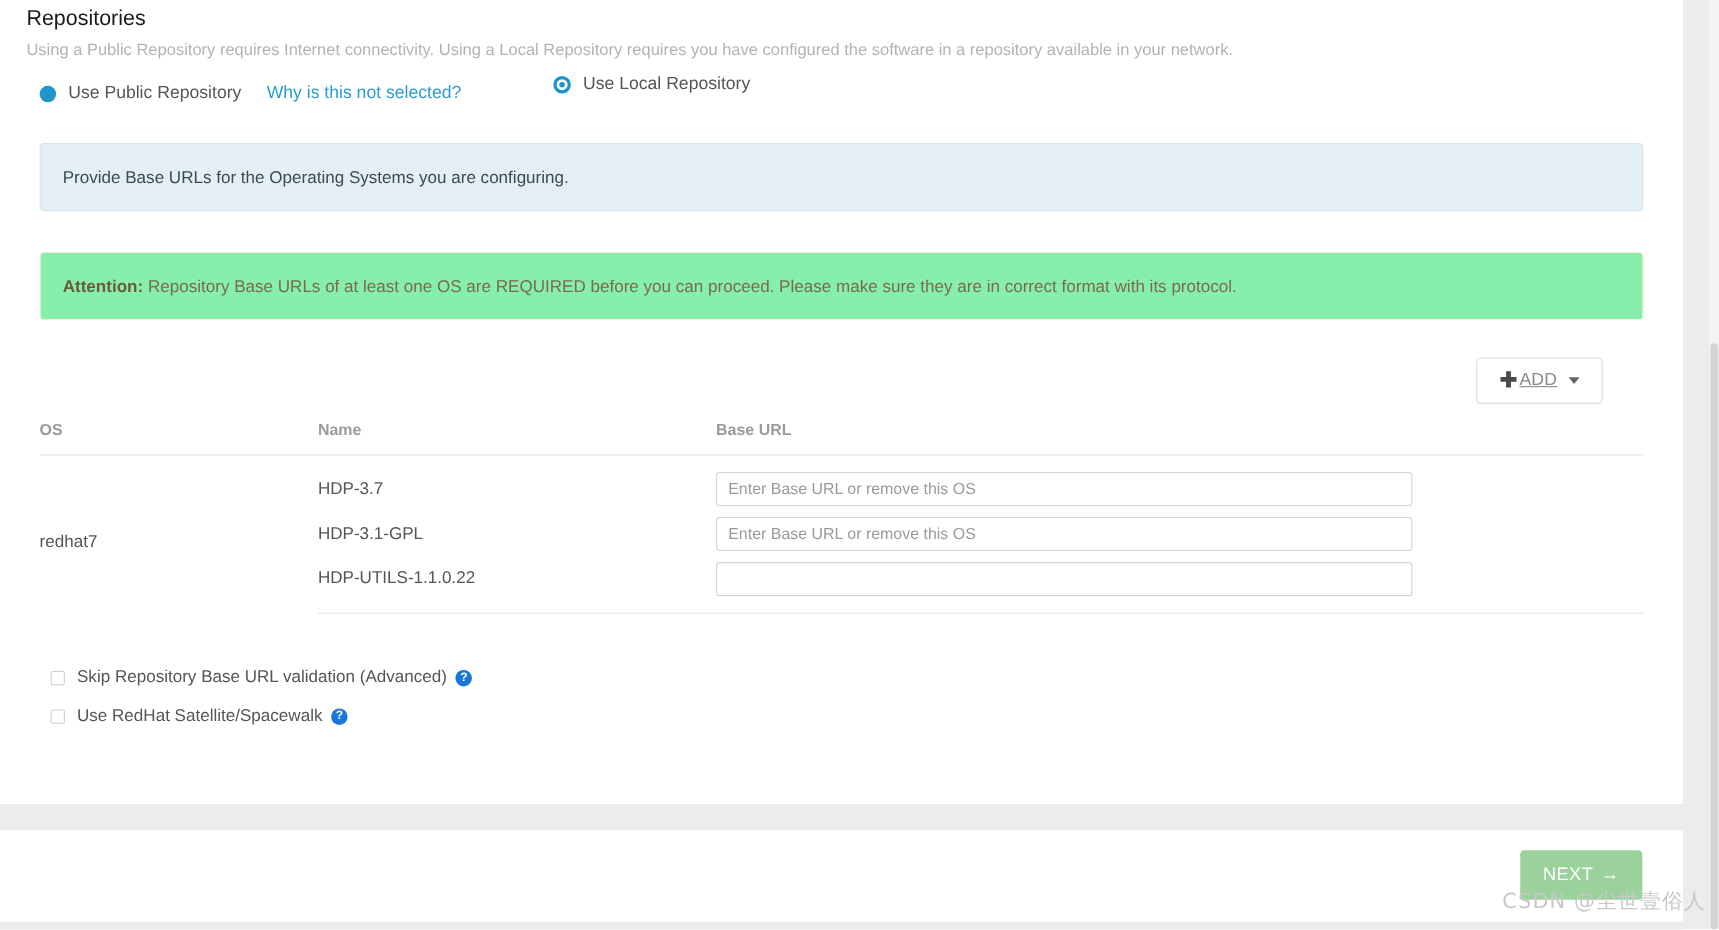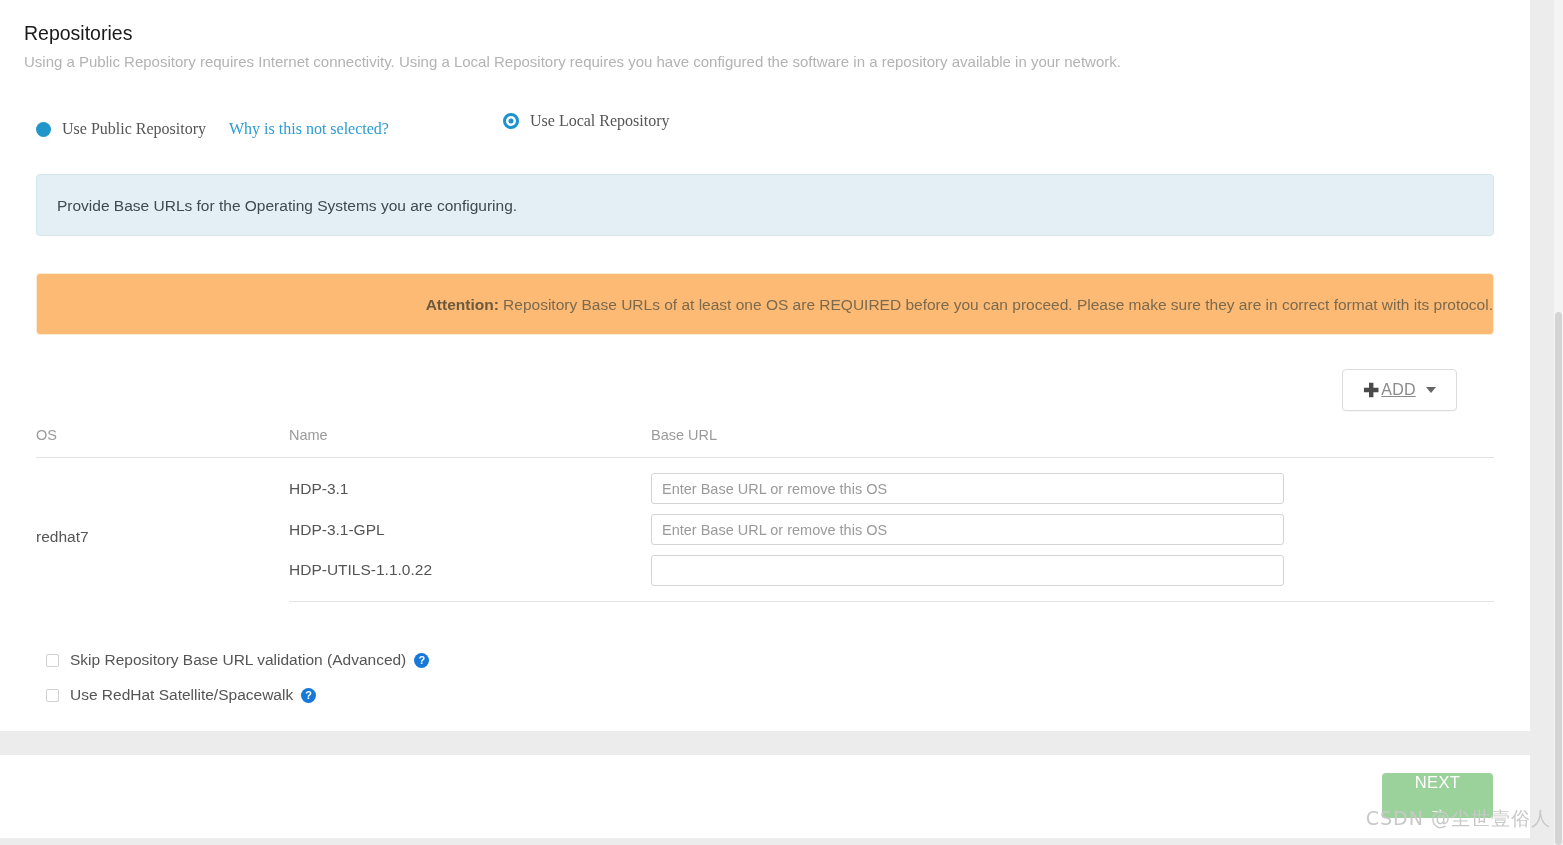--- a/index.html
+++ b/index.html
@@ -15,42 +15,41 @@
     width: 1563px; height: 845px;
     background: #ececec;
   }
   
   .card {
     position: absolute;
     left: 0; top: 0;
     width: 1530px;
     height: 803px;
     background: #ffffff;
-    padding: 16px 36px 0 24px;
+    padding: 0 36px 0 24px;
   }
   .title {
     font-size: 19.5px;
     color: #1a1a1a;
     font-weight: 400;
     margin: 0 0 0 0;
     padding: 0 0 0 0;
     line-height: 34px;
   }
   .subtitle {
     font-size: 15px;
     color: #b3b3b3;
     line-height: 20px;
     margin-top: 2px;
   }
   
   .radio-row {
     position: relative;
     height: 44px;
-    margin-top: 40px;
-    font-family: Liberation Serif, serif;
+    margin-top: 12px;
   }
   .radio-group {
     position: absolute;
     display: flex;
     align-items: center;
   }
   .rg-public { left: 12px; top: 8px; }
   .rg-local  { left: 479px; top: 0px; }
 
   .radio-dot-filled {
@@ -99,26 +98,25 @@
     padding: 20px 0 20px 20px;
   }
   .alert-info {
     background: #e3eff4;
     border: 1px solid #d4e5ec;
     color: #3d4a50;
     margin-top: 18px;
     height: 62px;
   }
   .alert-warn {
-    background: #fdba74;
+    background: #86efac;
     border: 1px solid #f6edd3;
     color: #7b6a4e;
     margin-top: 37px;
     height: 62px;
-    text-align: right;
   }
   .alert-warn b { color: #6b5a3e; font-weight: bold; }
 
   
   .addbar {
     margin-top: 34px;
     height: 42px;
     position: relative;
   }
   .add-btn {
@@ -160,21 +158,21 @@
     margin-top: 16px;
     margin-left: 12px;
     width: 1458px;
     border-collapse: collapse;
     table-layout: fixed;
   }
   table.repos th {
     text-align: left;
     font-size: 14.5px;
     color: #9b9b9b;
-    font-weight: normal;
+    font-weight: bold;
     padding: 0 0 14px 0;
     border-bottom: 1px solid #e2e2e2;
   }
   th.col-os   { width: 253px; padding-left: 22px; }
   th.col-name { width: 362px; }
   th.col-url  { width: 843px; }
 
   table.repos td {
     padding: 0;
     vertical-align: middle;
@@ -267,21 +265,20 @@
     border-radius: 4px;
     color: #ffffff;
     font-size: 16.5px;
     font-family: "Liberation Sans", sans-serif;
     letter-spacing: 0.4px;
     cursor: pointer;
     display: flex;
     align-items: center;
     justify-content: center;
     gap: 7px;
-    flex-direction: column;
   }
   .footer-bottom {
     position: absolute;
     left: 0; top: 838px;
     width: 1530px; height: 7px;
     background: #ececec;
   }
   
   .watermark {
     position: absolute;
@@ -353,21 +350,21 @@
       <thead>
         <tr>
           <th class="col-os">OS</th>
           <th class="col-name">Name</th>
           <th class="col-url">Base URL</th>
         </tr>
       </thead>
       <tbody>
         <tr class="first-row">
           <td class="os-cell" rowspan="3">redhat7</td>
-          <td class="name-cell">HDP-3.1</td>
+          <td class="name-cell">HDP-3.7</td>
           <td>
             <input class="url-input" type="text" placeholder="Enter Base URL or remove this OS" style="">
           </td>
         </tr>
         <tr>
           <td class="name-cell">HDP-3.1-GPL</td>
           <td>
             <input class="url-input" type="text" placeholder="Enter Base URL or remove this OS" style="">
           </td>
         </tr>

